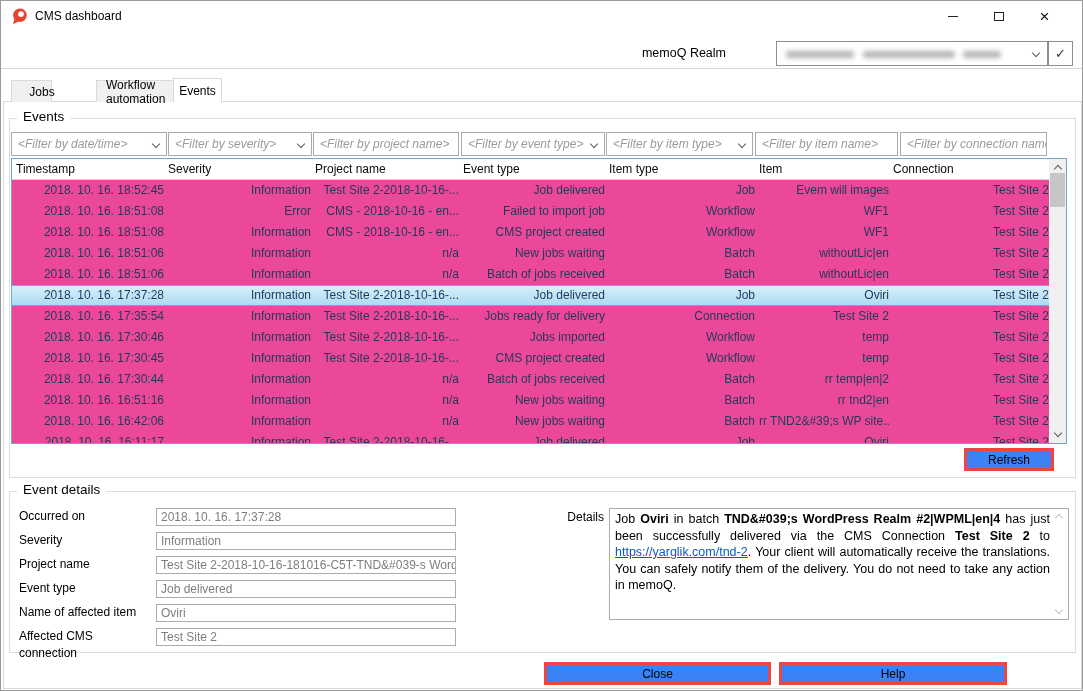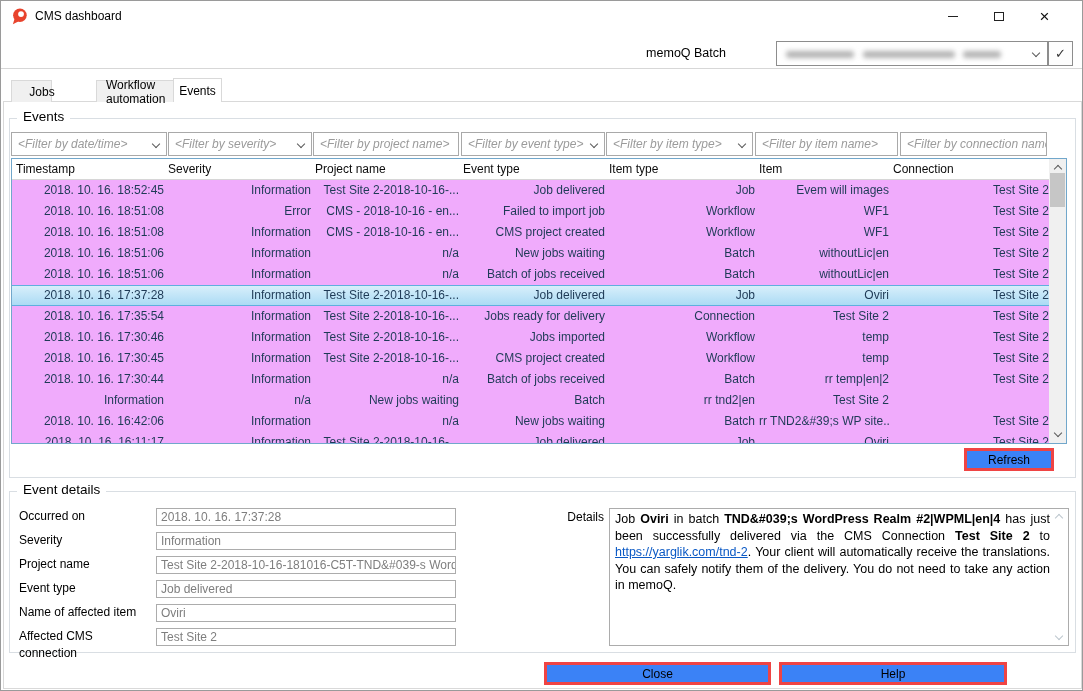--- a/index.html
+++ b/index.html
@@ -33,21 +33,21 @@
   .groupbox { position:absolute; border:1px solid #d9dee3; background:#fff; }
   .legend { position:absolute; background:#fff; padding:0 6px; font-size:13.5px; z-index:5; white-space:nowrap; }
   
   .filter { position:absolute; top:131px; height:24px; border:1px solid #a9a9a9; background:#fff; z-index:6;
             font-style:italic; color:#9b9b9b; font-size:12px; line-height:22px; padding-left:6px;
             overflow:hidden; white-space:nowrap; }
   .chev { width:6px; height:6px; border-right:1px solid #5a5a5a; border-bottom:1px solid #5a5a5a;
           transform:rotate(45deg); display:inline-block; }
   .filter .chev { position:absolute; right:7px; top:8px; }
   
-  #events-table { position:absolute; left:10px; top:157px; width:1056px; height:286px; border:1px solid #71a7cb; background:#f0abfc; overflow:hidden; z-index:6; }
+  #events-table { position:absolute; left:10px; top:157px; width:1056px; height:286px; border:1px solid #71a7cb; background:#ec4899; overflow:hidden; z-index:6; }
   #table-inner { position:absolute; left:0; top:0; right:17px; bottom:0; overflow:hidden; }
   .tgrid { display:grid; grid-template-columns:152px 147px 148px 146px 150px 134px minmax(0,1fr); }
   #thead { height:21px; border-bottom:1px solid #d6d6d6; background:#fff; }
   .hcell { padding-left:4px; line-height:20px; font-size:12px; color:#0c0c0c; overflow:hidden; white-space:nowrap; }
   .trow { height:21px;text-align:right; }
   .tcell { padding-left:4px; line-height:21px; font-size:12px; color:#1e3a56; overflow:hidden; white-space:nowrap; }
   .trow.sel { background:linear-gradient(180deg,#daf0fb,#a9daf4);
               box-shadow:inset 0 1px 0 #5fb0de, inset 0 -1px 0 #5fb0de; }
   
   .vscroll { position:absolute; right:0; top:0; bottom:0; width:17px; background:#f0f0f0; }
@@ -56,21 +56,21 @@
   .sb-down { bottom:0; }
   .sb-thumb { position:absolute; left:1px; width:15px; background:#c6c6c6; }
   
   .btn { position:absolute; background:#3b82f6; border:3px solid #ef4444; font-size:12px;
          display:flex; align-items:center; justify-content:center; color:#000; }
   
   .fld-label { position:absolute; left:18px; width:135px; height:17px; line-height:17px; font-size:12px; z-index:6; }
   .fld-box { position:absolute; left:155px; width:300px; height:18px; border:1px solid #acacac; background:#fff;
              line-height:16px; font-size:12px; color:#7e7e7e; padding:0 4px; overflow:hidden; white-space:nowrap; z-index:6; }
   #details-label { position:absolute; left:520px; top:509px; width:83px; text-align:right; font-size:12px; z-index:6; }
-  #details-box { position:absolute; left:608px; top:507px; width:460px; height:138px; border:1px solid #acacac; background:#fff; z-index:6; }
+  #details-box { position:absolute; left:608px; top:507px; width:460px; height:112px; border:1px solid #acacac; background:#fff; z-index:6; }
   #details-text { position:absolute; left:5px; top:2px; right:18px; font-size:12.5px; line-height:16.5px;
                   text-align:justify; color:#000; }
   #details-text .b { font-weight:bold; }
   #details-text .link { color:#0a59c5; text-decoration:underline; }
   #details-box .chev { border-color:#bcc6cd; position:absolute; right:6px; }
   #details-box .dchev-up { top:6px; transform:rotate(-135deg); }
   #details-box .dchev-down { bottom:6px; transform:rotate(45deg); }
 </style>
 </head>
 <body>
@@ -88,21 +88,21 @@
         <div class="min-glyph"></div>
       </div>
     <div class="capbtn" style="left:975px">
         <div class="max-glyph"></div>
       </div>
     <div class="capbtn" style="left:1021px">
         <span class="close-glyph">×</span>
       </div>
   </div>
 
-  <div id="server-label">memoQ Batch</div>
+  <div id="server-label">memoQ Realm</div>
   <div id="server-combo">
     <div class="blur-blob" style="left:9px;width:68px"></div>
     <div class="blur-blob" style="left:86px;width:92px"></div>
     <div class="blur-blob" style="left:186px;width:38px"></div>
     <span class="chev" style="position:absolute;right:8px;top:8px"></span>
   </div>
   <div id="server-check">✓</div>
   <div id="top-sep"></div>
 
   <div id="tab-page"></div>
@@ -221,20 +221,21 @@
           <div class="trow tgrid">
             <div class="tcell">2018. 10. 16. 17:30:44</div>
             <div class="tcell">Information</div>
             <div class="tcell">n/a</div>
             <div class="tcell">Batch of jobs received</div>
             <div class="tcell">Batch</div>
             <div class="tcell">rr temp|en|2</div>
             <div class="tcell">Test Site 2</div>
           </div>
           <div class="trow tgrid">
+            <div class="tcell">2018. 10. 16. 16:51:16</div>
             <div class="tcell">Information</div>
             <div class="tcell">n/a</div>
             <div class="tcell">New jobs waiting</div>
             <div class="tcell">Batch</div>
             <div class="tcell">rr tnd2|en</div>
             <div class="tcell">Test Site 2</div>
           </div>
           <div class="trow tgrid">
             <div class="tcell">2018. 10. 16. 16:42:06</div>
             <div class="tcell">Information</div>

